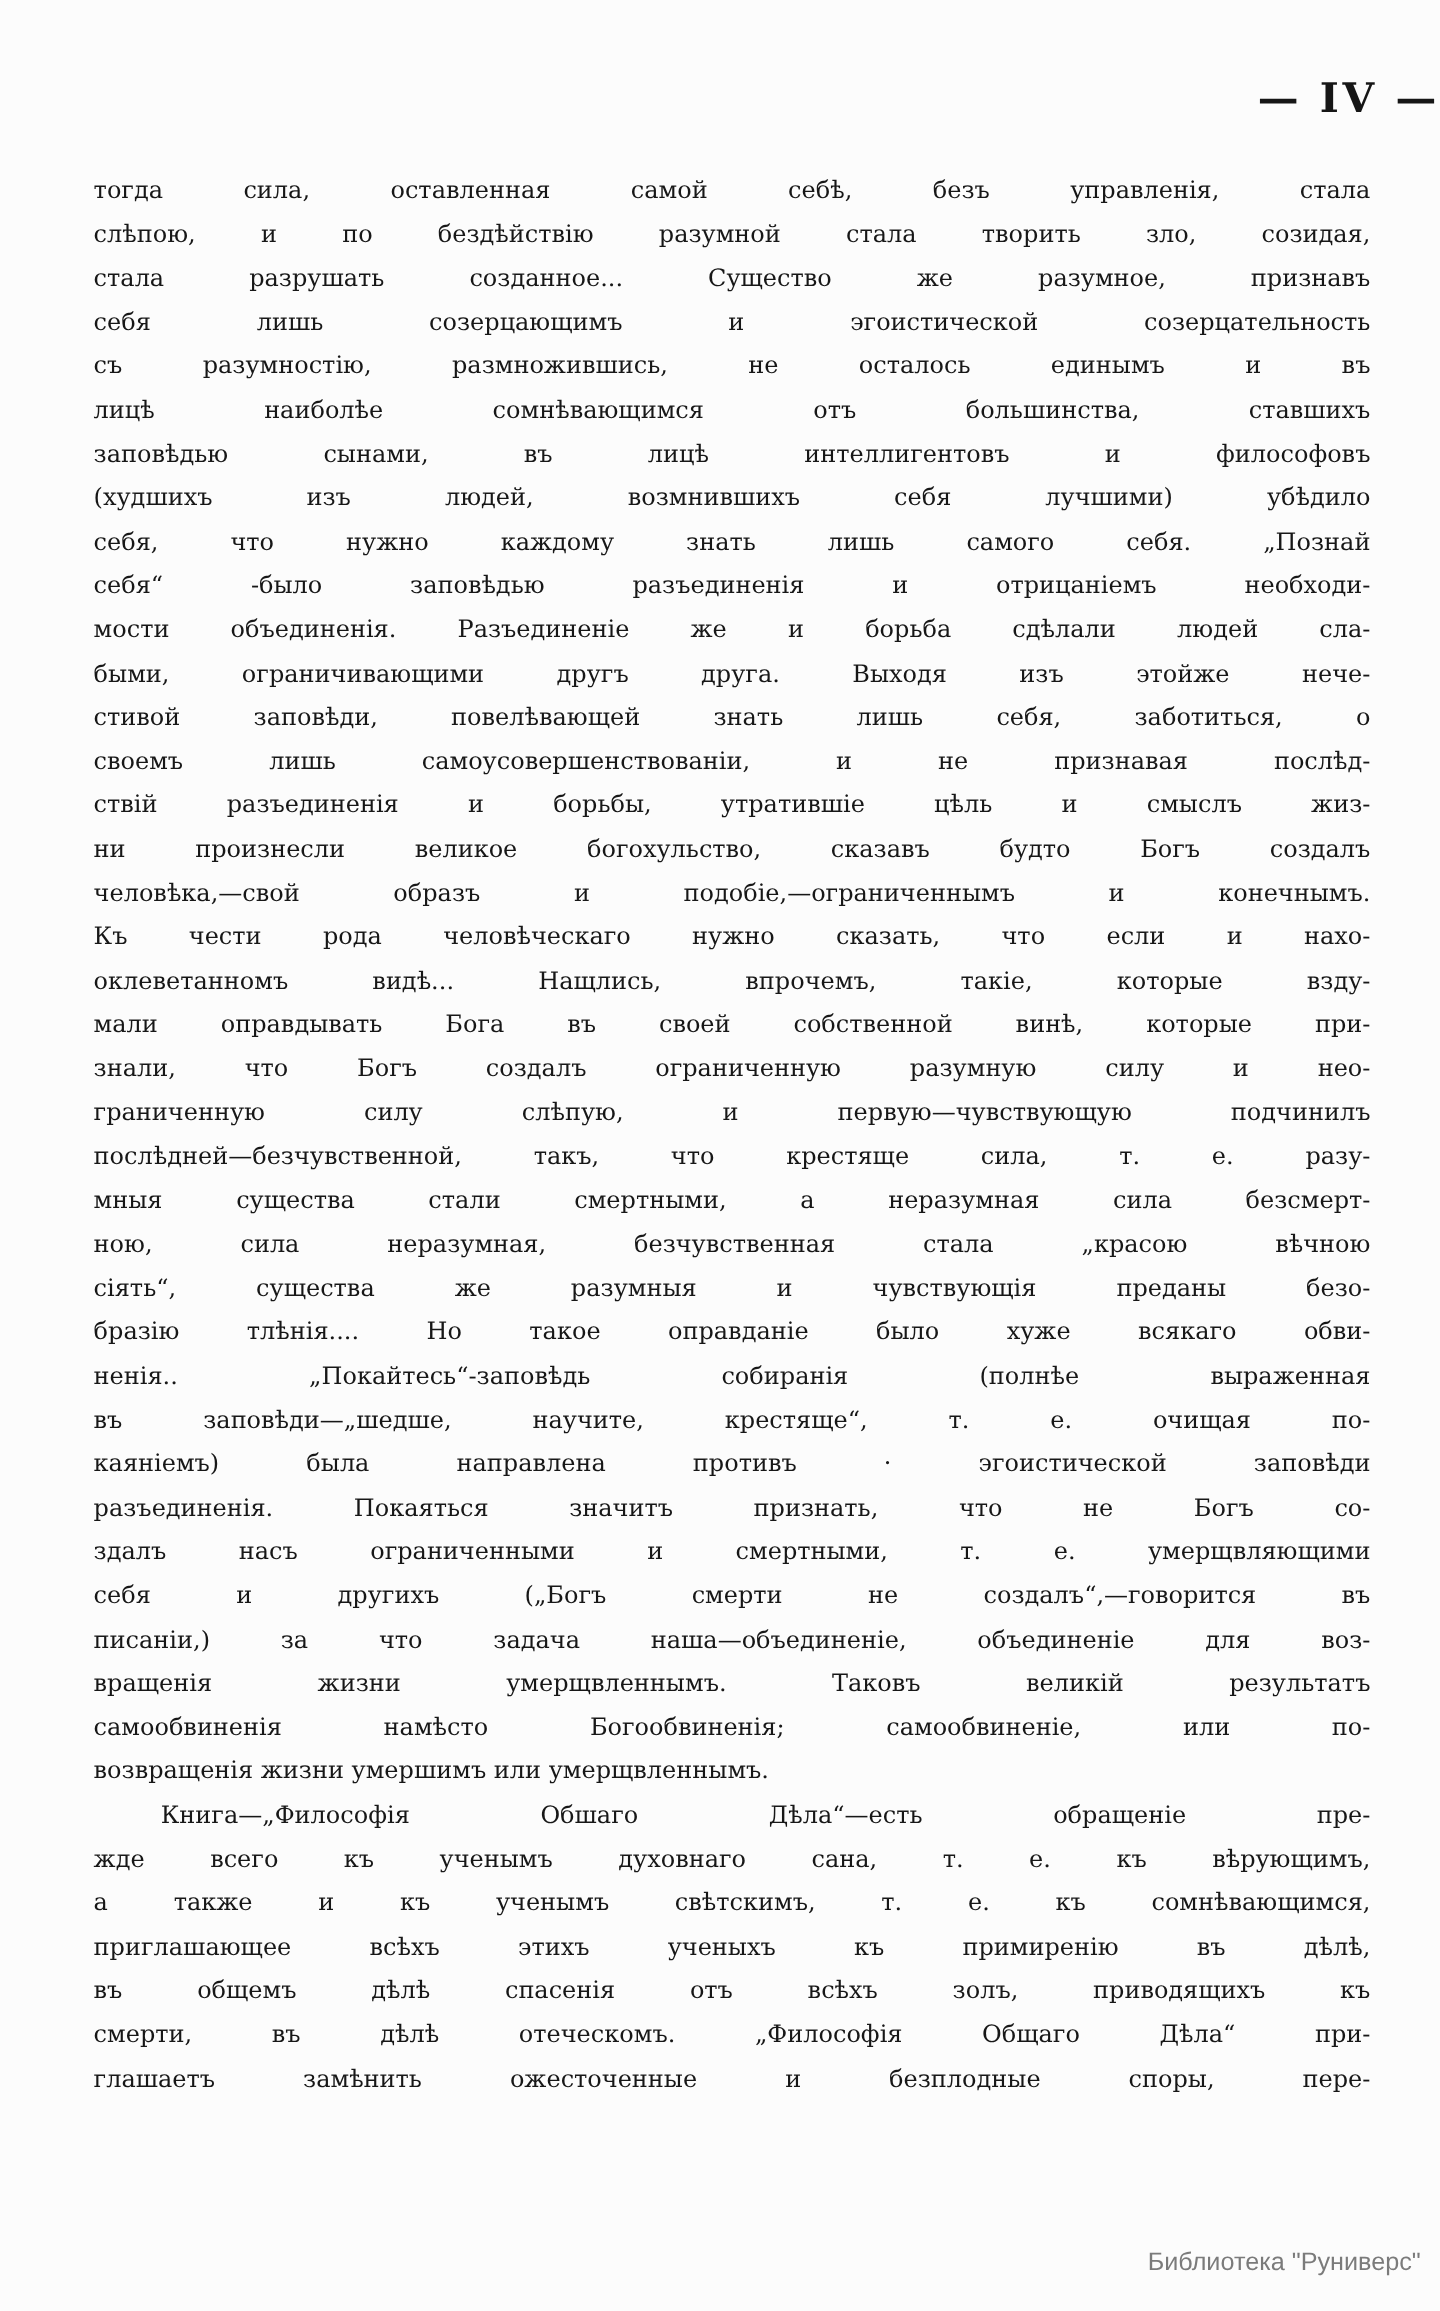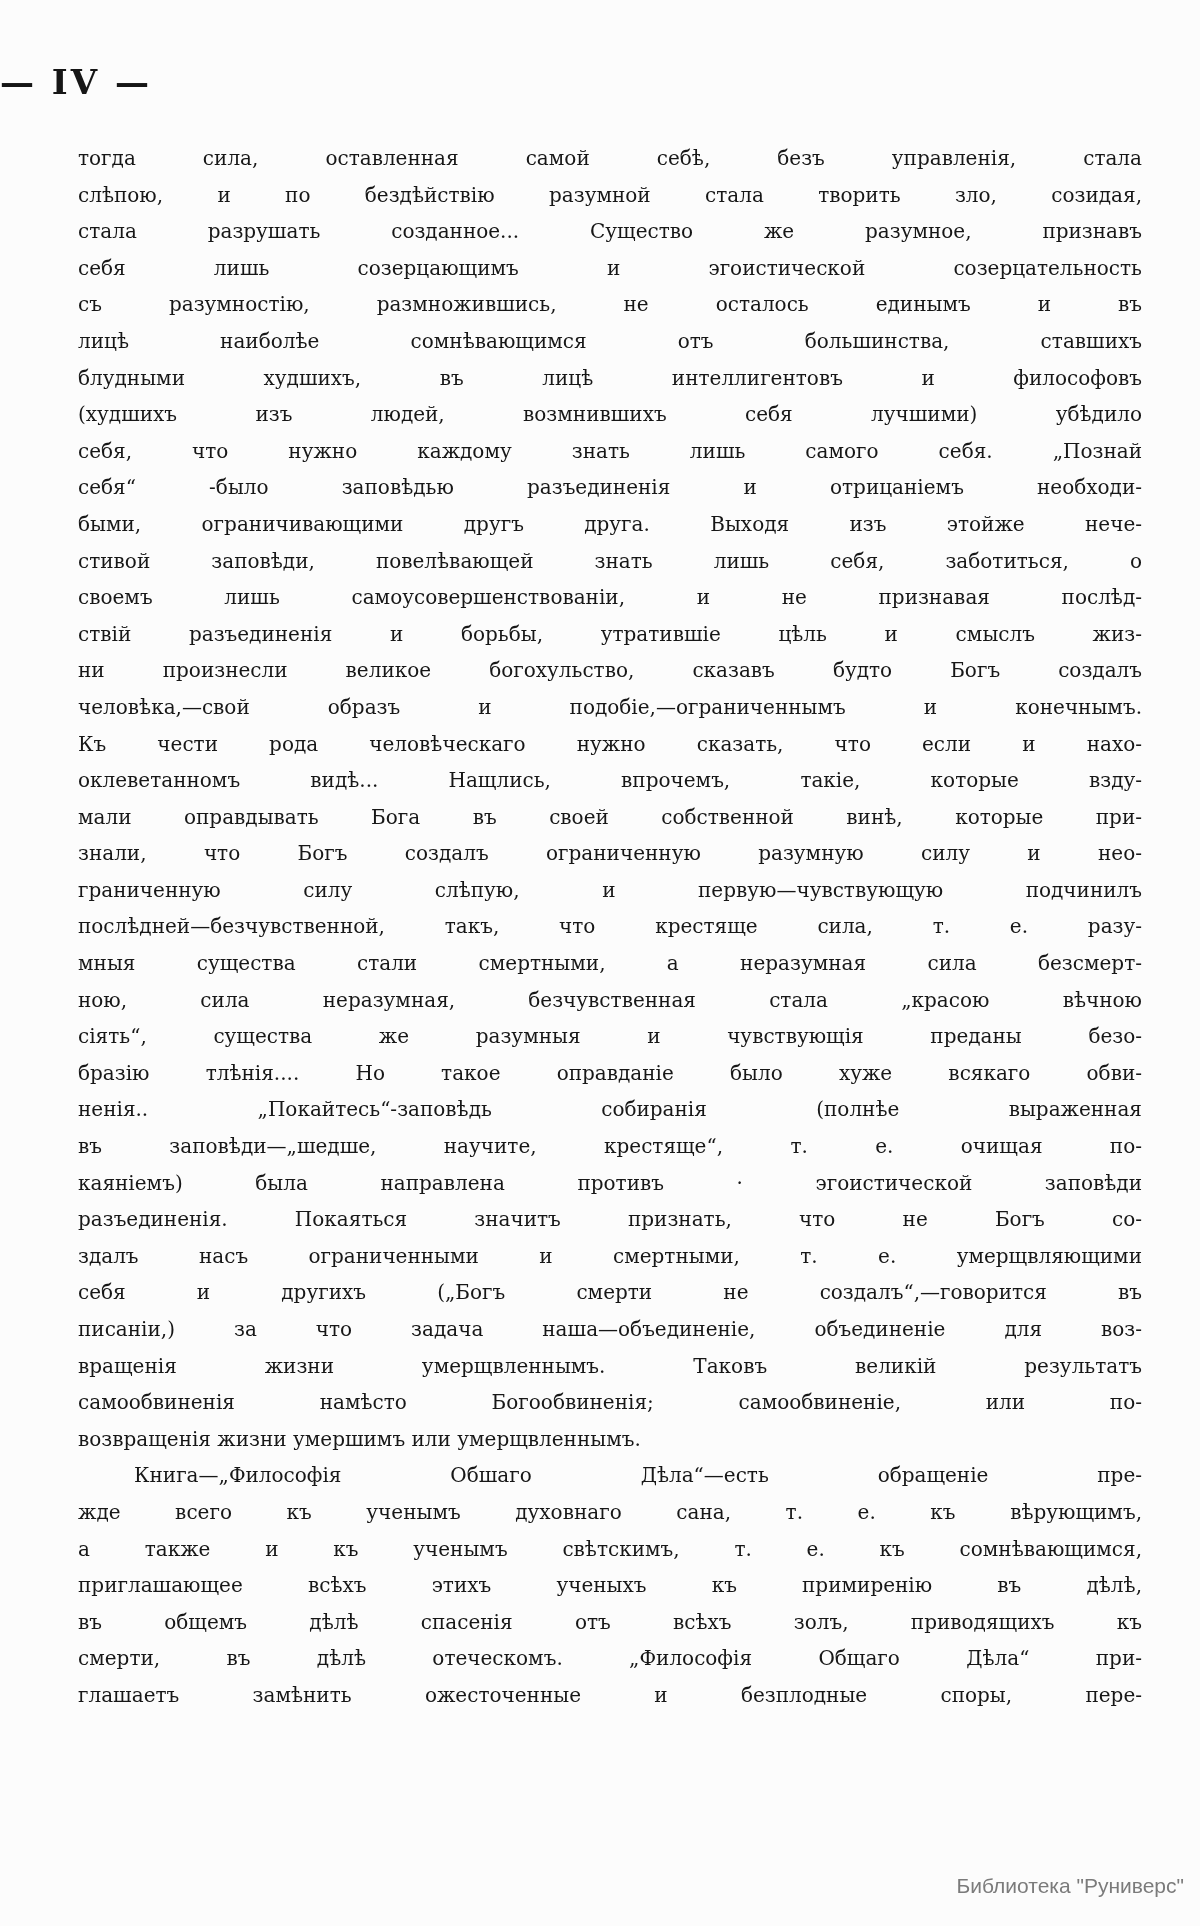--- a/index.html
+++ b/index.html
@@ -9,21 +9,21 @@
     background: #fcfcfc;
     position: relative;
     font-family: "DejaVu Serif", serif;
     overflow: hidden;
   }
   .page-number {
     position: absolute;
     top: 62px;
     left: 0;
     width: 100%;
-    text-align: left;
+    text-align: right;
     font-size: 34px;
     font-weight: bold;
     color: #161616;
     letter-spacing: 3px;
   }
   .text-block {
     position: absolute;
     left: 78px;
     top: 140px;
     width: 1064px;
@@ -59,24 +59,25 @@
   <div class="page-number">— IV —</div>
 
   <div class="text-block">
     <div id="para1">
         <div class="line"><span>тогда сила, оставленная самой себѣ, безъ управленія, стала</span></div>
         <div class="line"><span>слѣпою, и по бездѣйствію разумной стала творить зло, созидая,</span></div>
         <div class="line"><span>стала разрушать созданное... Существо же разумное, признавъ</span></div>
         <div class="line"><span>себя лишь созерцающимъ и эгоистической созерцательность</span></div>
         <div class="line"><span>съ разумностію, размножившись, не осталось единымъ и въ</span></div>
         <div class="line"><span>лицѣ наиболѣе сомнѣвающимся отъ большинства, ставшихъ</span></div>
-        <div class="line"><span>блудными худшихъ, въ лицѣ интеллигентовъ и философовъ</span></div>
+        <div class="line"><span>заповѣдью сынами, въ лицѣ интеллигентовъ и философовъ</span></div>
         <div class="line"><span>(худшихъ изъ людей, возмнившихъ себя лучшими) убѣдило</span></div>
         <div class="line"><span>себя, что нужно каждому знать лишь самого себя. „</span><span class="it">Познай</span></div>
         <div class="line"><span class="it">себя“</span><span> -было заповѣдью разъединенія и отрицаніемъ необходи-</span></div>
+        <div class="line"><span>мости объединенія. Разъединеніе же и борьба сдѣлали людей сла-</span></div>
         <div class="line"><span>быми, ограничивающими другъ друга. Выходя изъ этойже нече-</span></div>
         <div class="line"><span>стивой заповѣди, повелѣвающей знать лишь себя, заботиться, о</span></div>
         <div class="line"><span>своемъ лишь самоусовершенствованіи, и не признавая послѣд-</span></div>
         <div class="line"><span>ствій разъединенія и борьбы, утратившіе цѣль и смыслъ жиз-</span></div>
         <div class="line"><span>ни произнесли великое богохульство, сказавъ будто Богъ создалъ</span></div>
         <div class="line"><span>человѣка,—</span><span class="it">свой образъ и подобіе</span><span>,—ограниченнымъ и конечнымъ.</span></div>
         <div class="line"><span>Къ чести рода человѣческаго нужно сказать, что если и нахо-</span></div>
         <div class="line"><span>оклеветанномъ видѣ... Нащлись, впрочемъ, такіе, которые взду-</span></div>
         <div class="line"><span>мали оправдывать Бога въ своей собственной винѣ, которые при-</span></div>
         <div class="line"><span>знали, что Богъ создалъ </span><span class="it">ограниченную</span><span> разумную силу и </span><span class="it">нео-</span></div>

